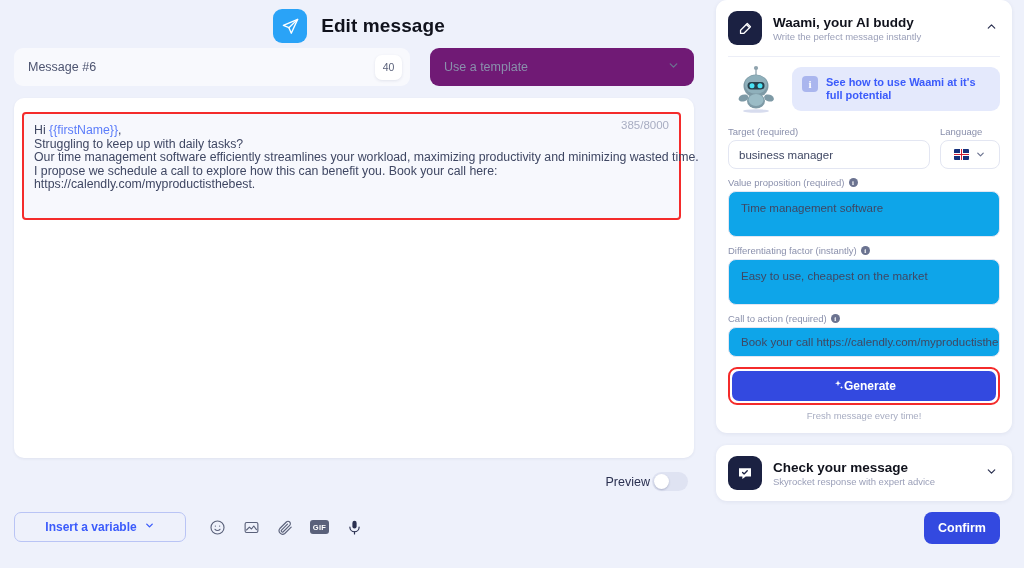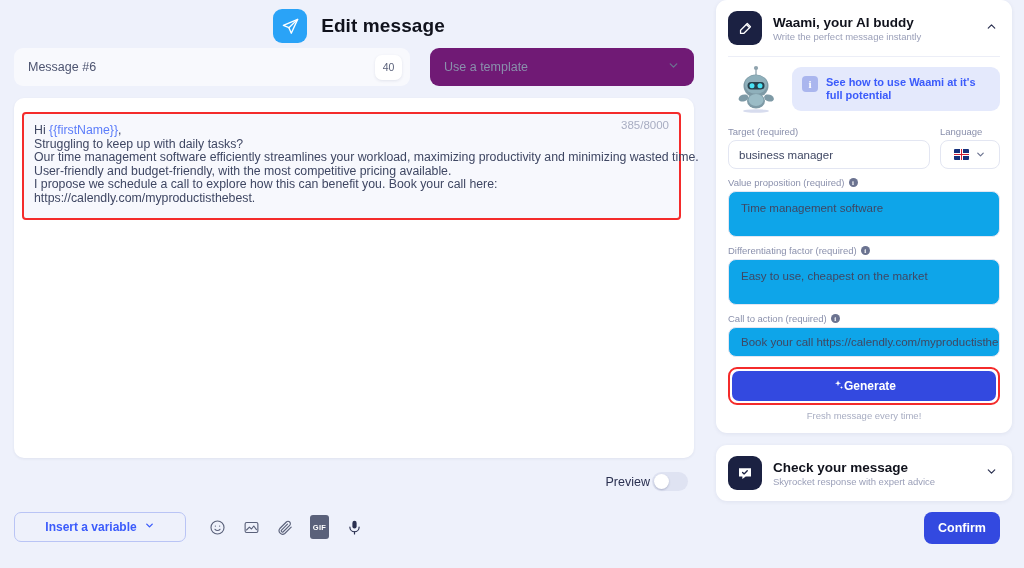--- a/index.html
+++ b/index.html
@@ -96,21 +96,21 @@
   }
   .var-btn {
     width: 172px; height: 30px; border-radius: 7px;
     border: 1px solid #b9c4f5; background: #eef1fb;
     display: flex; align-items: center; justify-content: center; gap: 7px;
     font-size: 12px; font-weight: bold; color: #3b5bfb;
   }
   .icon-row { display: flex; align-items: center; gap: 16px; }
   .ic { width: 18px; height: 18px; display: flex; align-items: center; justify-content: center; }
   .gif-ic {
-    width: 19px; height: 24px; border-radius: 3px; background: #5a617a;
+    width: 19px; height: 14px; border-radius: 3px; background: #5a617a;
     color: #fff; font-size: 7.5px; font-weight: bold;
     display: flex; align-items: center; justify-content: center; letter-spacing: .3px;
   }
 
   
   .right-col {
     position: absolute; left: 716px; top: 0;
     width: 296px; height: 568px;
   }
   .card {
@@ -236,21 +236,20 @@
           </svg>
       </span>
     </div>
 
     <div class="compose-card">
       <div class="msg-box">
         <div class="char-count">385/8000</div>
         <div class="msg-line"><span>Hi </span><span class="var-token">{{firstName}}</span><span>,</span></div>
         <div class="msg-line">Struggling to keep up with daily tasks?</div>
         <div class="msg-line">Our time management software efficiently streamlines your workload, maximizing productivity and minimizing wasted time.</div>
-        <div class="msg-line">User-friendly and budget-friendly, with the most competitive pricing available.</div>
         <div class="msg-line">I propose we schedule a call to explore how this can benefit you. Book your call here:</div>
         <div class="msg-line">https://calendly.com/myproductisthebest.</div>
       </div>
     </div>
 
     <div class="preview-row">
       <div class="preview-label">Preview</div>
       <div class="toggle">
           <div class="knob"></div>
         </div>
@@ -367,21 +366,21 @@
         <div class="fld-group">
           <div class="fld-label">
             <span>Value proposition (required)</span>
             <span class="info-dot">i</span>
           </div>
           <div class="ta tall">Time management software</div>
         </div>
 
         <div class="fld-group">
           <div class="fld-label">
-            <span>Differentiating factor (required)</span>
+            <span>Differentiating factor (instantly)</span>
             <span class="info-dot">i</span>
           </div>
           <div class="ta tall">Easy to use, cheapest on the market</div>
         </div>
 
         <div class="fld-group">
           <div class="fld-label">
             <span>Call to action (required)</span>
             <span class="info-dot">i</span>
           </div>

